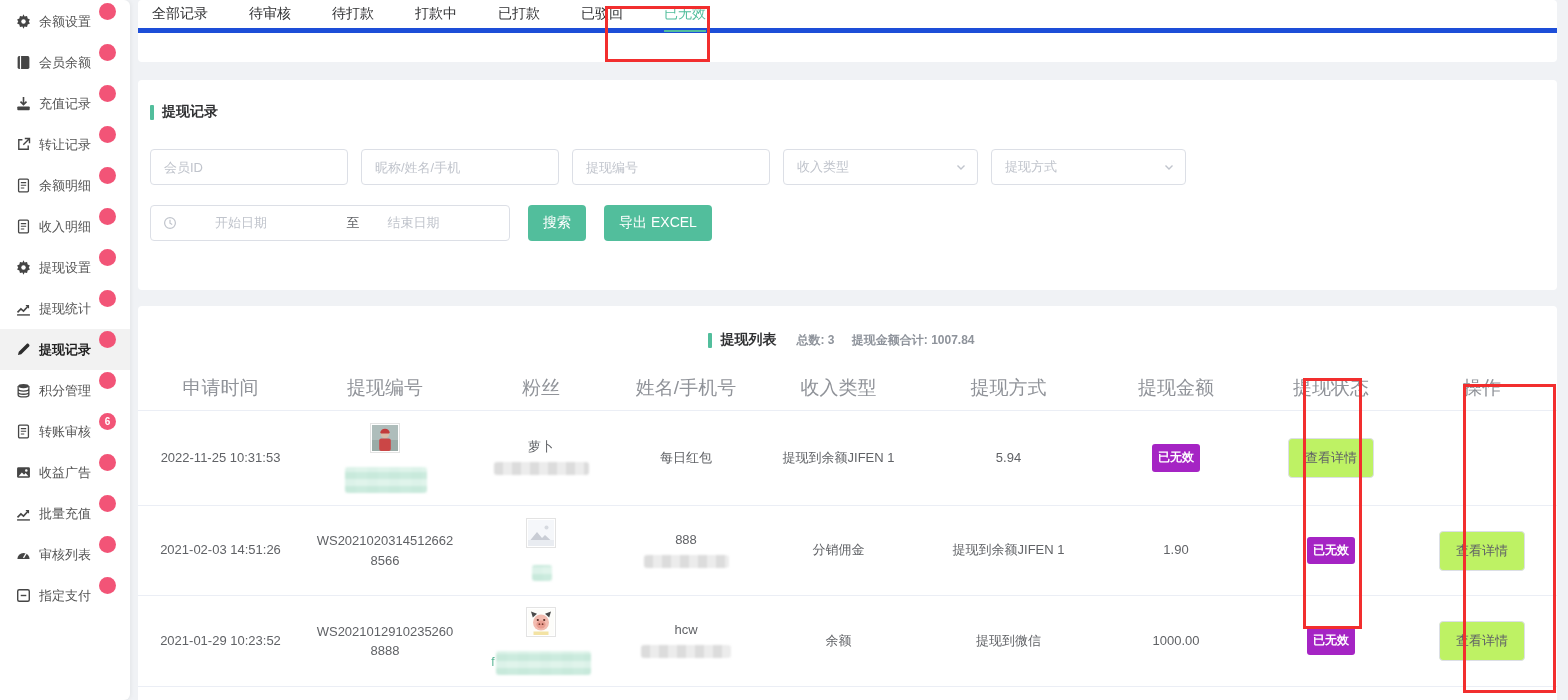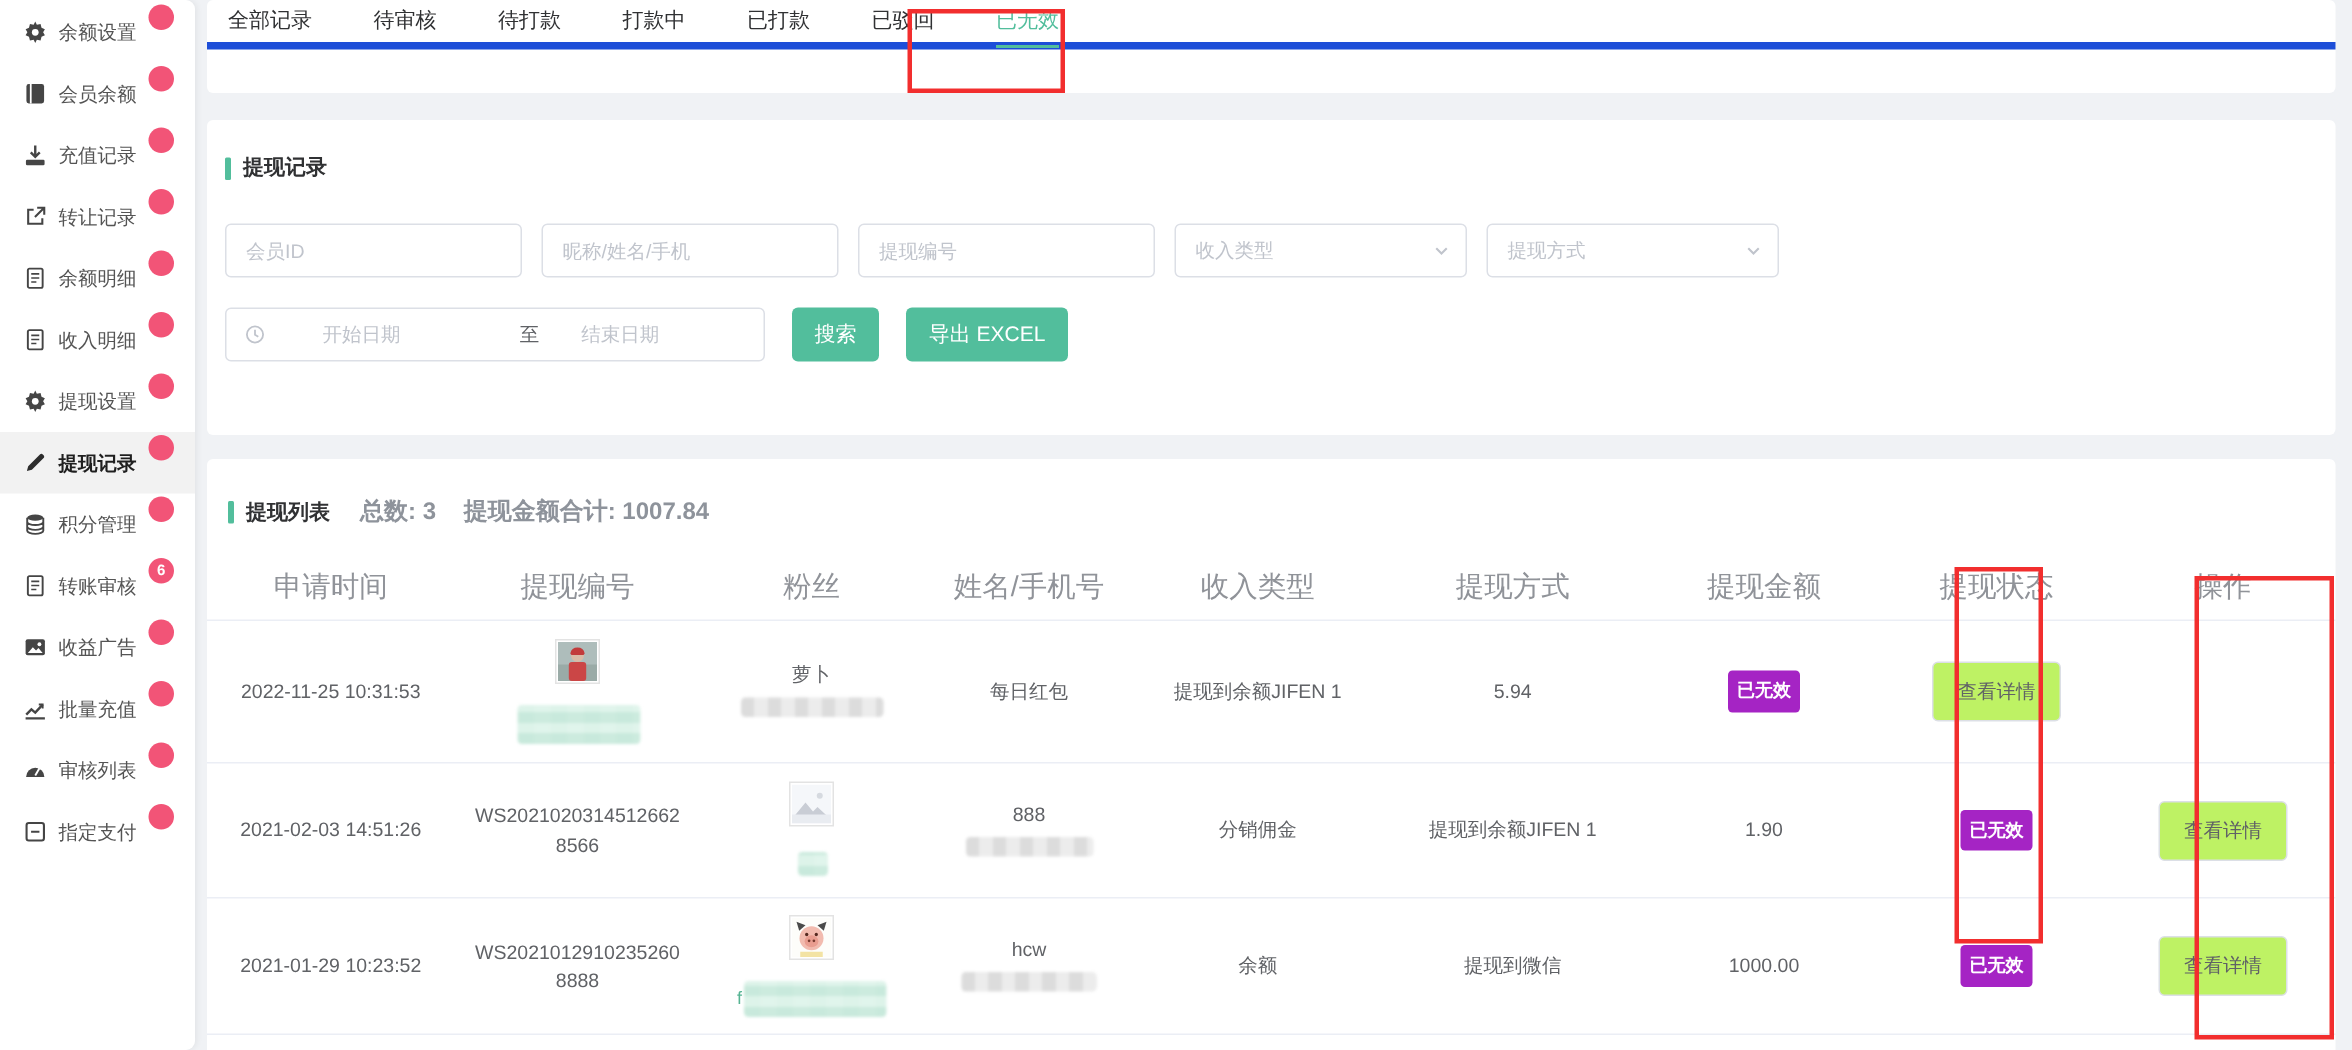--- a/index.html
+++ b/index.html
@@ -51,22 +51,22 @@
   .date-range .sep{color:var(--txt);flex:0 0 auto;padding:0 14px;}
   .date-ph{flex:1;text-align:left;padding-left:30px;}
   .date-ph.end{padding-left:6px;}
   .btn{height:36px;border:none;border-radius:4px;background:var(--accent);color:#fff;font-size:14px;
     cursor:pointer;font-family:inherit;}
   .btn.search{width:58px;}
   .btn.export{width:108px;}
 
   
   .list-card{margin-top:16px;min-height:400px;padding-bottom:10px;}
-  .list-head{display:flex;align-items:center;gap:8px;padding:25px 12px 0 14px;}
-  .stats{font-size:16px;color:#8E939B;font-weight:bold;margin-left:12px;}
+  .list-head{display:flex;align-items:center;gap:8px;padding:25px 12px 0 14px;justify-content:center;}
+  .stats{font-size:12px;color:#8E939B;font-weight:bold;margin-left:12px;}
   .stats span{margin-right:14px;}
   .grid{display:grid;grid-template-columns:165px 164px 148px 142px 163px 177px 158px 152px 150px;align-items:center;}
   .thead{margin-top:17px;height:45px;border-bottom:1px solid var(--line);}
   .th{font-size:19px;color:var(--txt-gray);text-align:center;}
   .trow{border-bottom:1px solid var(--line);}
   .rows .trow:nth-child(1){height:95px;}
   .rows .trow:nth-child(2){height:90px;}
   .rows .trow:nth-child(3){height:91px;}
   .cell{font-size:13px;color:var(--txt);text-align:center;line-height:1.6;}
   .code div{line-height:1.5;}
@@ -167,20 +167,31 @@
       <div class="side-item">
     <span class="side-icon">
           <svg viewBox="0 0 14 14">
             <path d="M7 .3l1 2.1 2.3-.5.6 2.3 2.1 1L11.9 7l1.1 1.8-2.1 1-.6 2.3-2.3-.5-1 2.1-1-2.1-2.3.5-.6-2.3-2.1-1L2.1 7 1 5.2l2.1-1 .6-2.3 2.3.5z" fill="#454545"></path>
             <circle cx="7" cy="7" r="2.1" fill="#fff"></circle>
           </svg>
         </span>
     <span class="side-label">提现设置</span>
     <span class="side-badge" hidden=""></span>
   </div>
+      <div class="side-item">
+    <span class="side-icon">
+          <svg viewBox="0 0 14 14">
+            <path d="M1 13h12" stroke="#454545" stroke-width="1.3"></path>
+            <path d="M1.4 10.6l3.2-3.2 2.4 2 4.6-5" fill="none" stroke="#454545" stroke-width="1.5"></path>
+            <path d="M9.2 4.4h2.4v2.4" fill="none" stroke="#454545" stroke-width="1.2"></path>
+          </svg>
+        </span>
+    <span class="side-label">提现统计</span>
+    <span class="side-badge" hidden=""></span>
+  </div>
       <div class="side-item active">
     <span class="side-icon">
           <svg viewBox="0 0 14 14">
             <path d="M1.8 12.2l.8-3.1L9.9 1.8c.5-.5 1.3-.5 1.8 0l.5.5c.5.5.5 1.3 0 1.8L4.9 11.4z" fill="#2d2d2d"></path>
           </svg>
         </span>
     <span class="side-label">提现记录</span>
     <span class="side-badge" hidden=""></span>
   </div>
       <div class="side-item">

